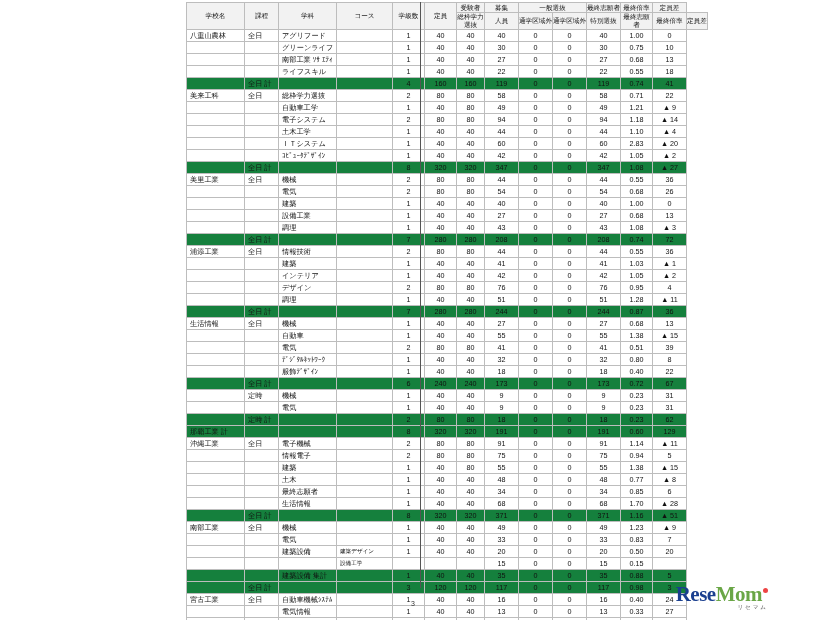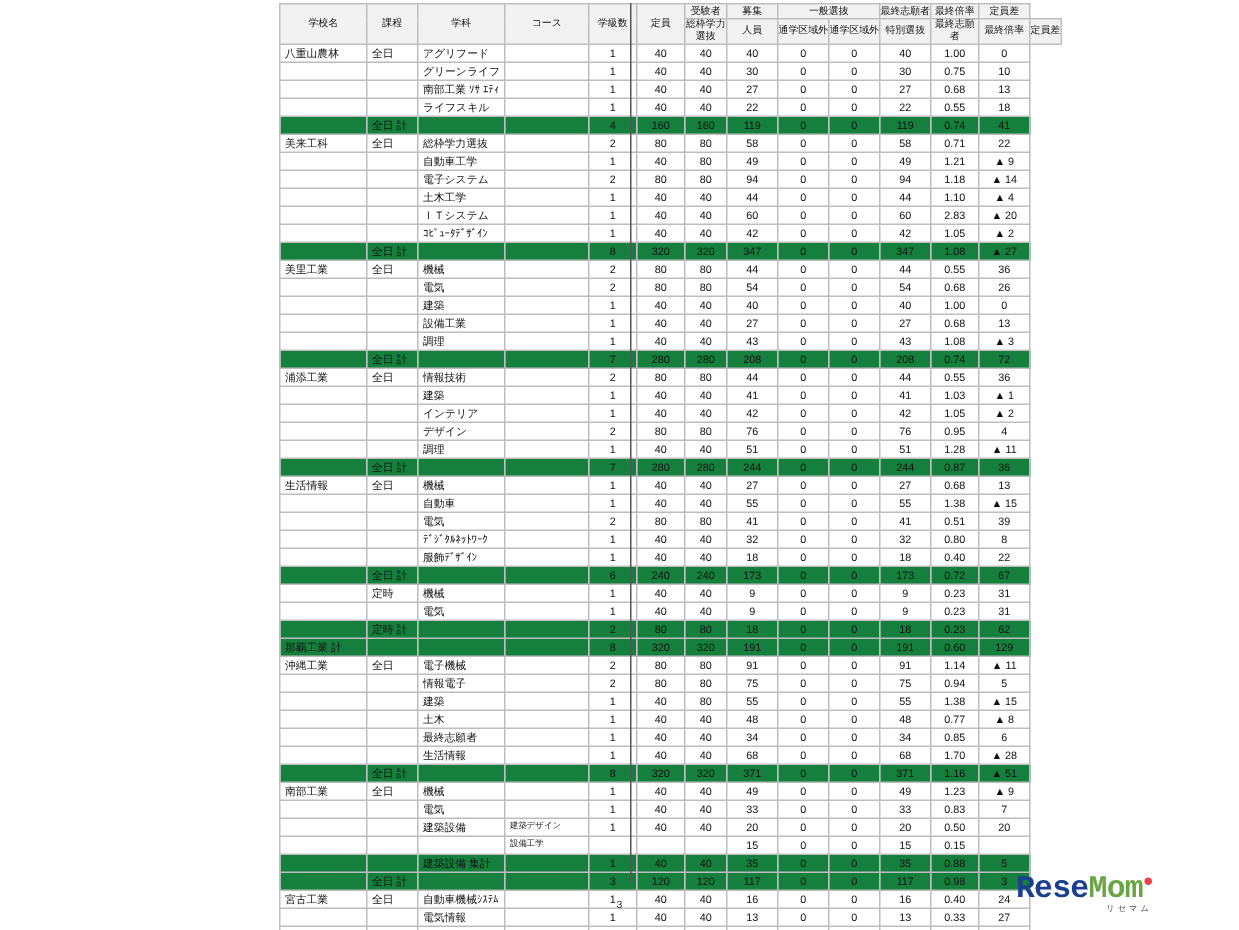--- a/index.html
+++ b/index.html
@@ -11,21 +11,21 @@
   .hdr td{background:#f2f2f2;text-align:center;font-size:6.6px;line-height:8px;padding:0;}
   .hdr-top td{height:9px;}
   .hdr-bot td{height:10px;}
   .c{text-align:center;}
   .l{text-align:left;padding-left:3px;}
   .school{text-align:left;padding-left:3px;}
   .shade{background:#15803d;}
   .sub{font-size:5.6px;}
   .footer{position:absolute;left:0;top:600px;width:826px;text-align:center;font-size:7px;color:#333;}
   .logo{position:absolute;right:58px;top:582px;height:28px;}
-  .logo-text{font-family:Liberation Mono, monospace;font-size:21px;font-weight:bold;color:#1a3f8f;letter-spacing:-0.5px;}
+  .logo-text{font-family:Liberation Serif, serif;font-size:21px;font-weight:bold;color:#1a3f8f;letter-spacing:-0.5px;}
   .logo-text .green{color:#6aa646;}
   .logo-sub{font-size:5.5px;color:#555;letter-spacing:2px;text-align:right;margin-top:-3px;}
   .logo-dot{display:inline-block;width:5px;height:5px;border-radius:50%;background:#e44;vertical-align:super;margin-left:1px;}
   .thickline{position:absolute;left:420px;top:2px;width:1px;height:586px;background:#555;}
 </style>
 </head>
 <body>
 
 <div class="page">
 

